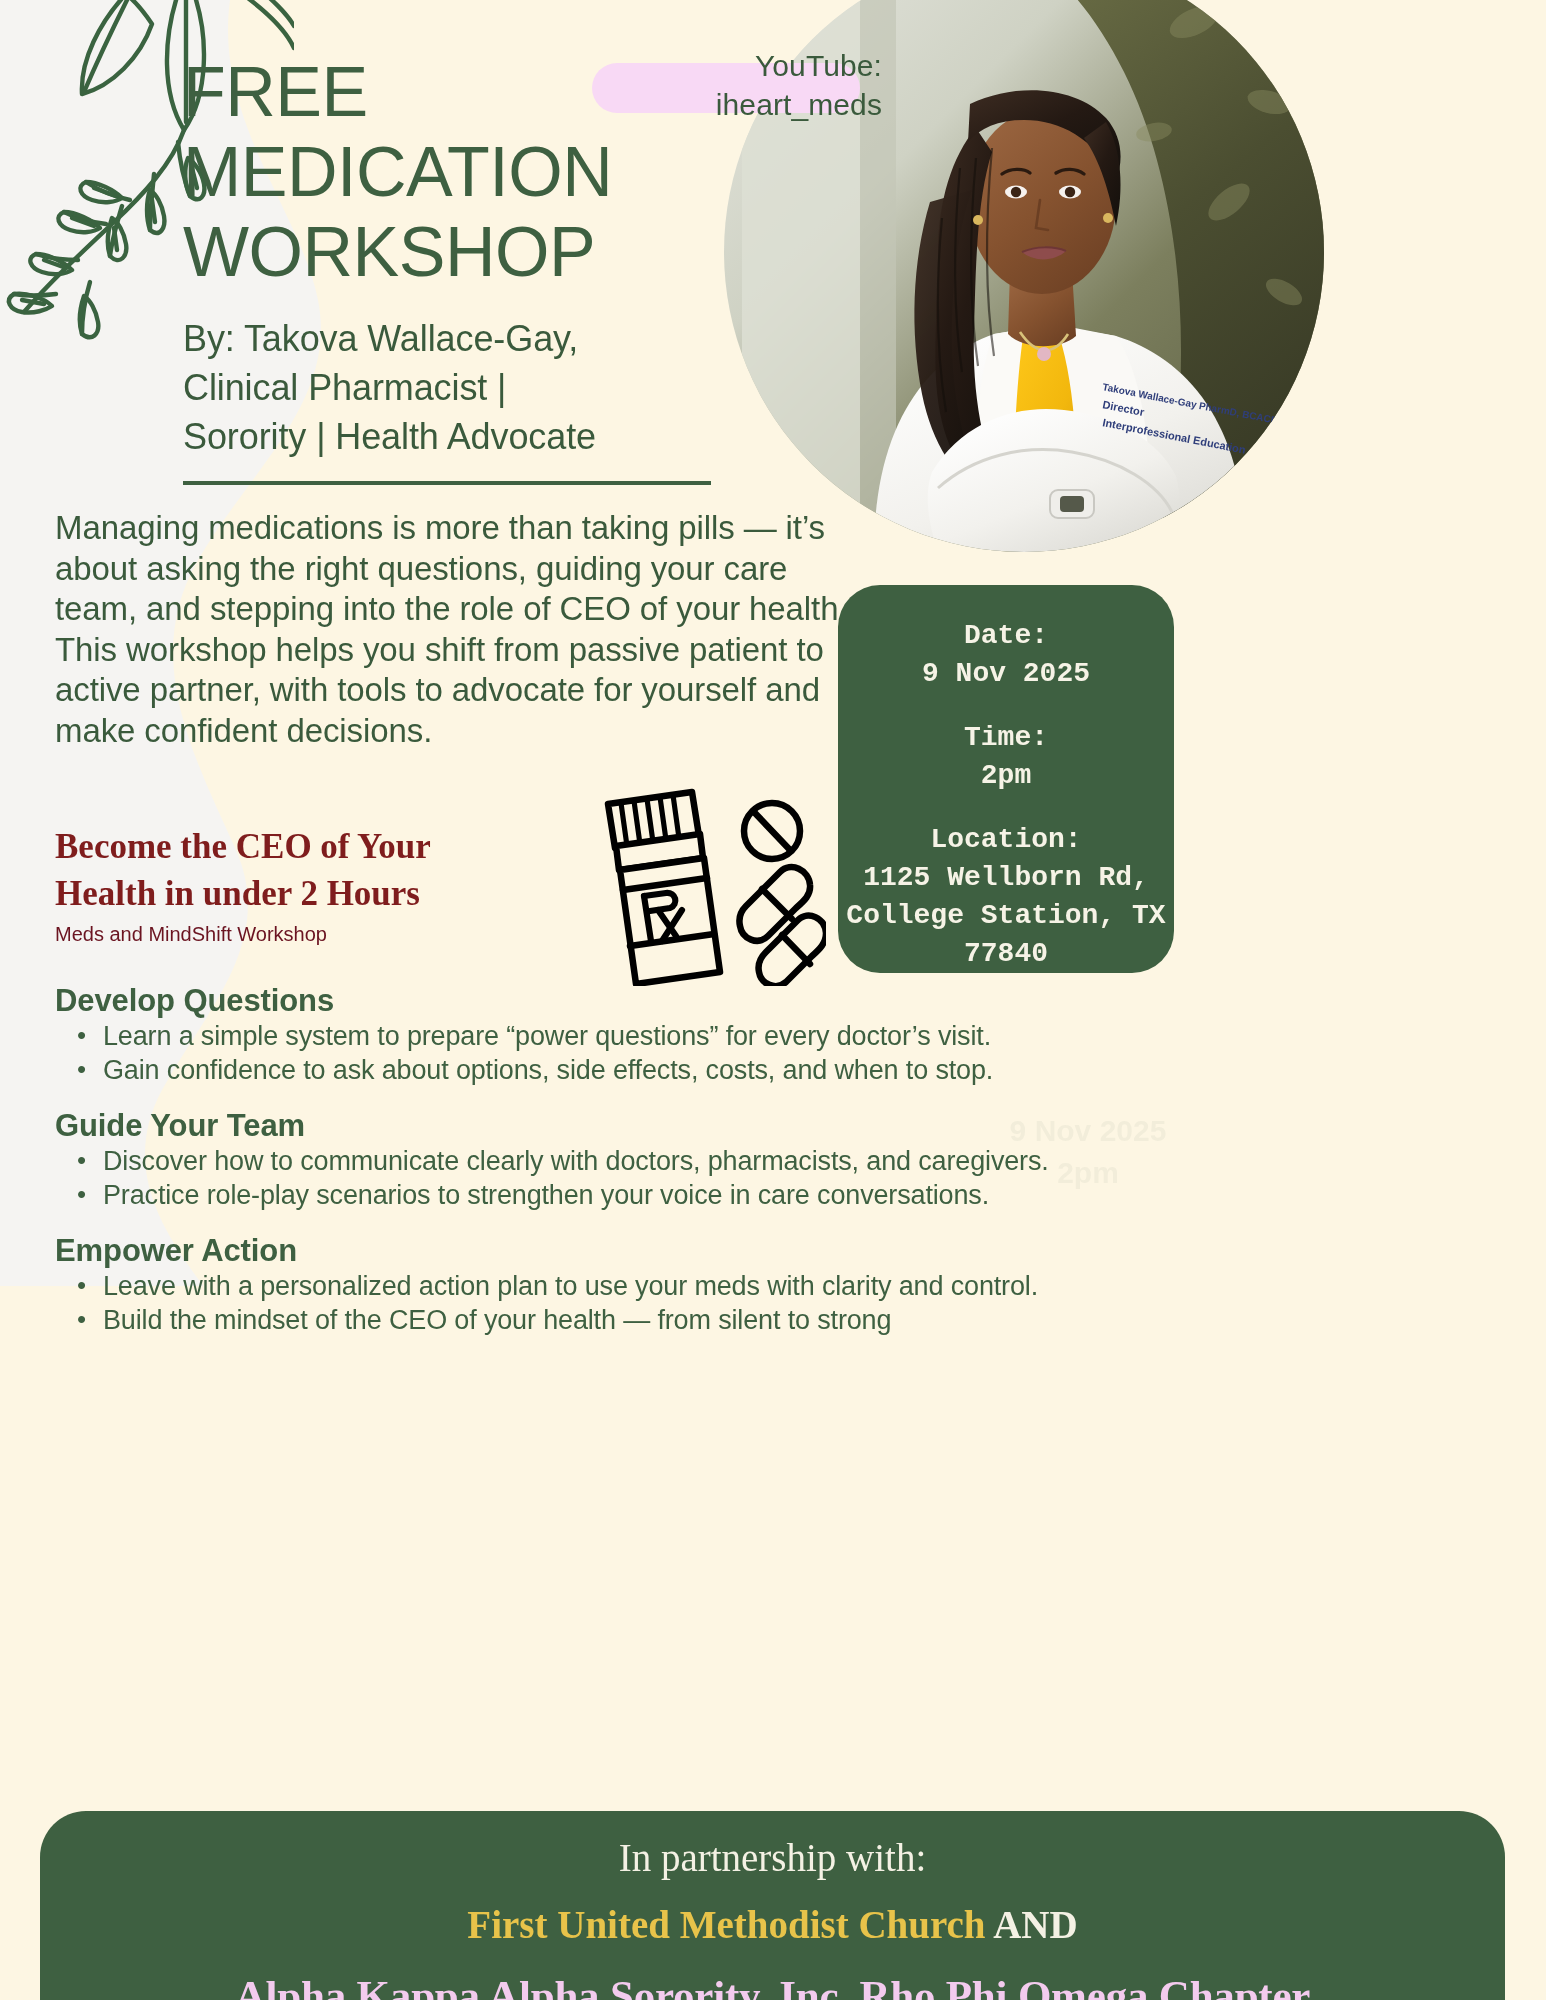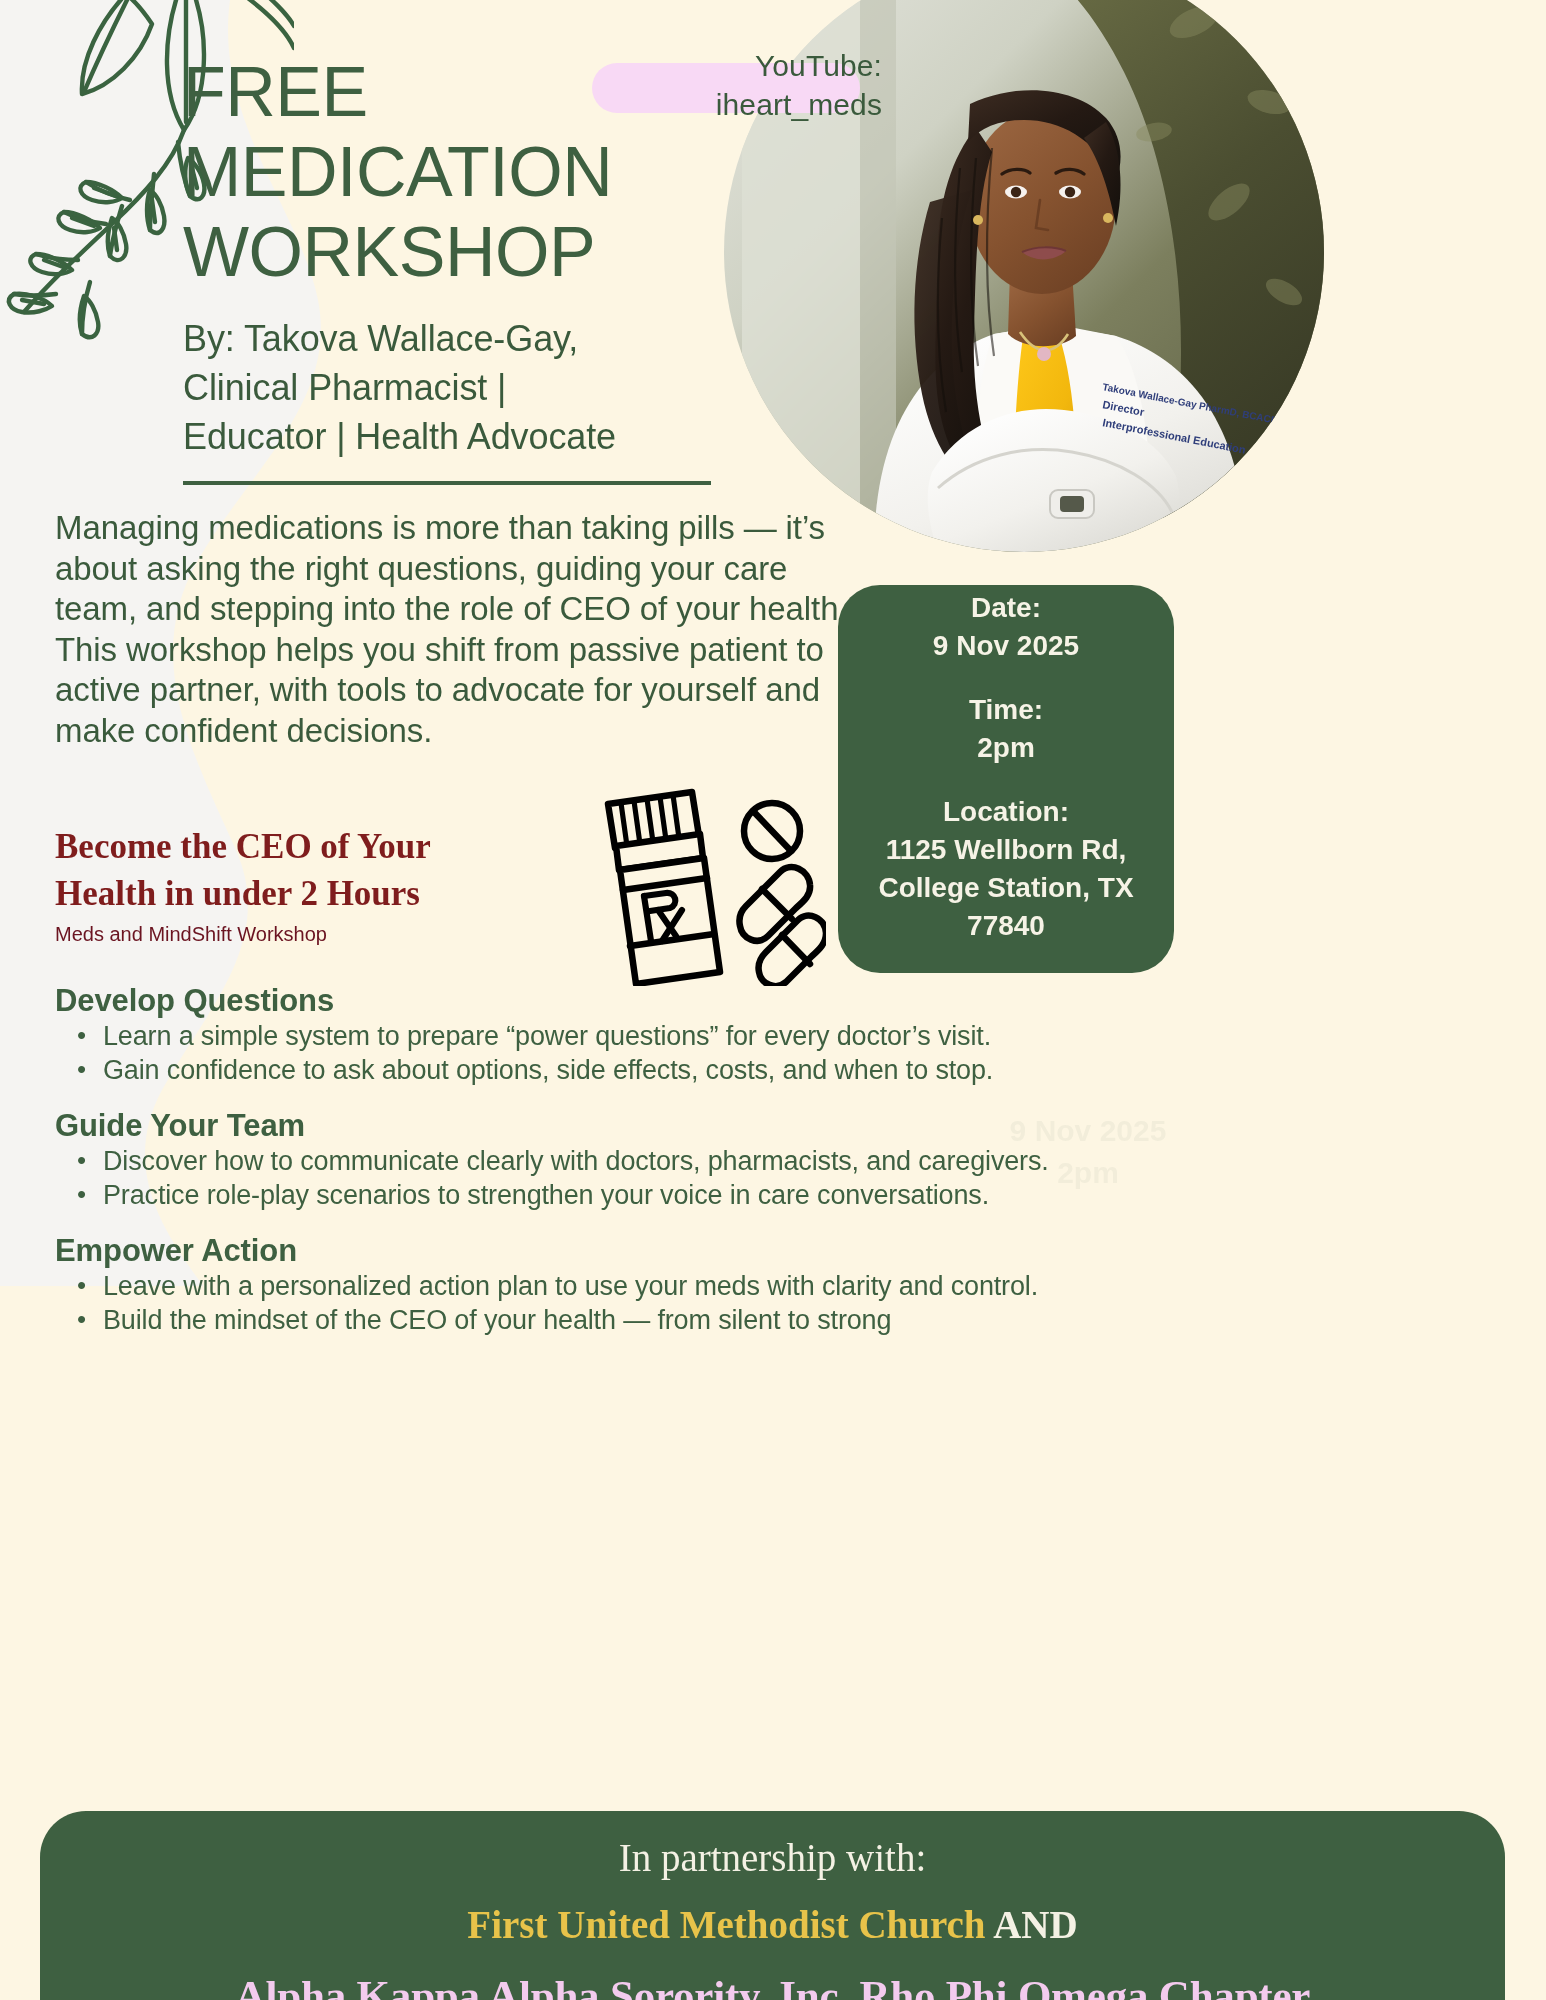--- a/index.html
+++ b/index.html
@@ -121,21 +121,22 @@
     left:838px; top:585px;
     width:336px; height:388px;
     background:#3E6041;
     border-radius:42px;
     z-index:5;
     color:#F6F3E6;
     text-align:center;
     font-weight:bold;
     font-size:28px;
     line-height:38px;
-    padding-top:4px;
+    padding-top:32px;
+    font-family:Liberation Mono, monospace;
   }
   .info-card .gap { display:block; height:26px; }
 
   
   .ceo-head {
     position:absolute;
     left:55px; top:823px;
     width:560px;
     z-index:5;
     font-size:35px;
@@ -429,21 +430,21 @@
 
   <div class="headline">
     <div>FREE</div>
     <div>MEDICATION</div>
     <div>WORKSHOP</div>
   </div>
 
   <div class="byline">
     <div>By: Takova Wallace-Gay,</div>
     <div>Clinical Pharmacist |</div>
-    <div>Educator | Health Advocate</div>
+    <div>Sorority | Health Advocate</div>
   </div>
 
   <div class="rule"></div>
 
   <p class="intro">Managing medications is more than taking pills — it’s about asking the right questions, guiding your care team, and stepping into the role of CEO of your health. This workshop helps you shift from passive patient to active partner, with tools to advocate for yourself and make confident decisions.</p>
 
   <div class="info-card">
     <div>Date:</div>
     <div>9 Nov 2025</div>
     <span class="gap"></span>

